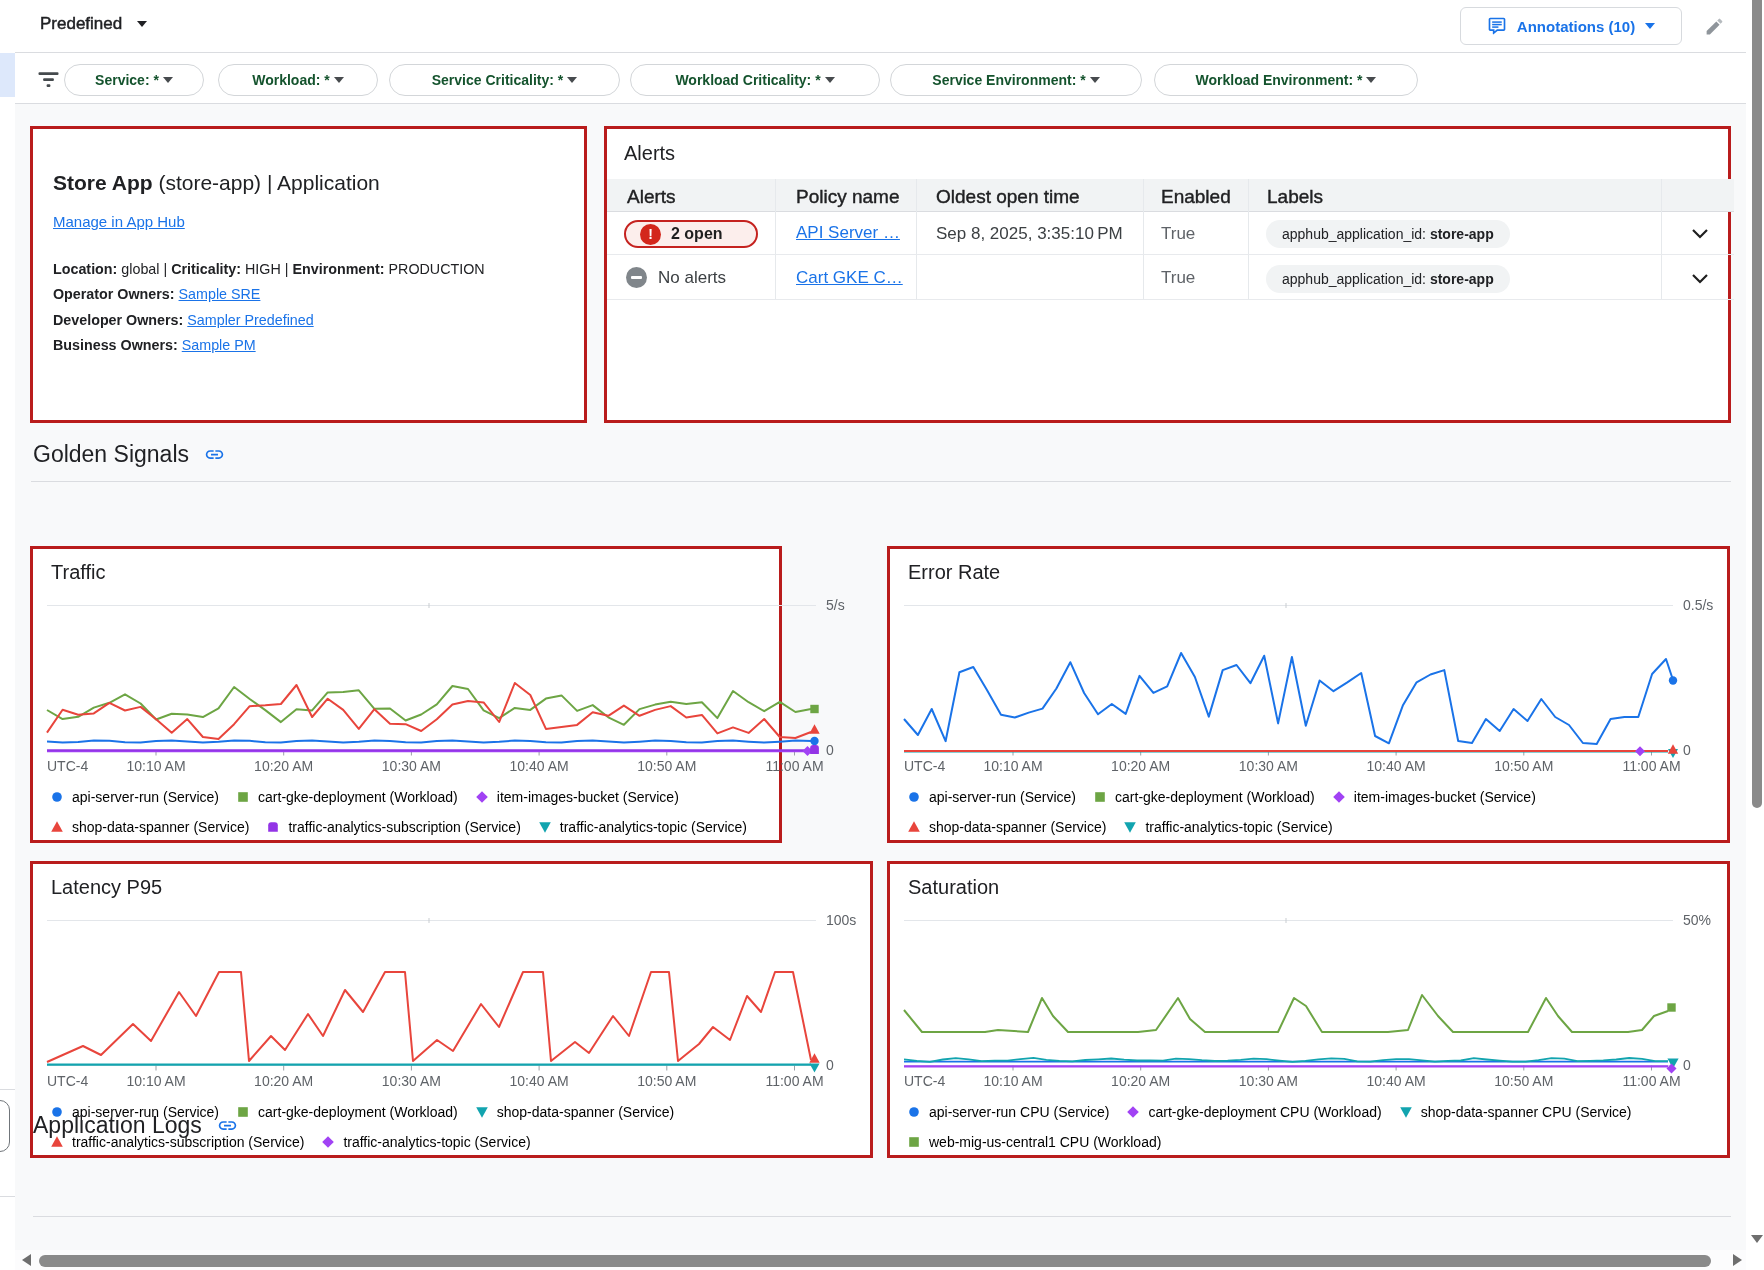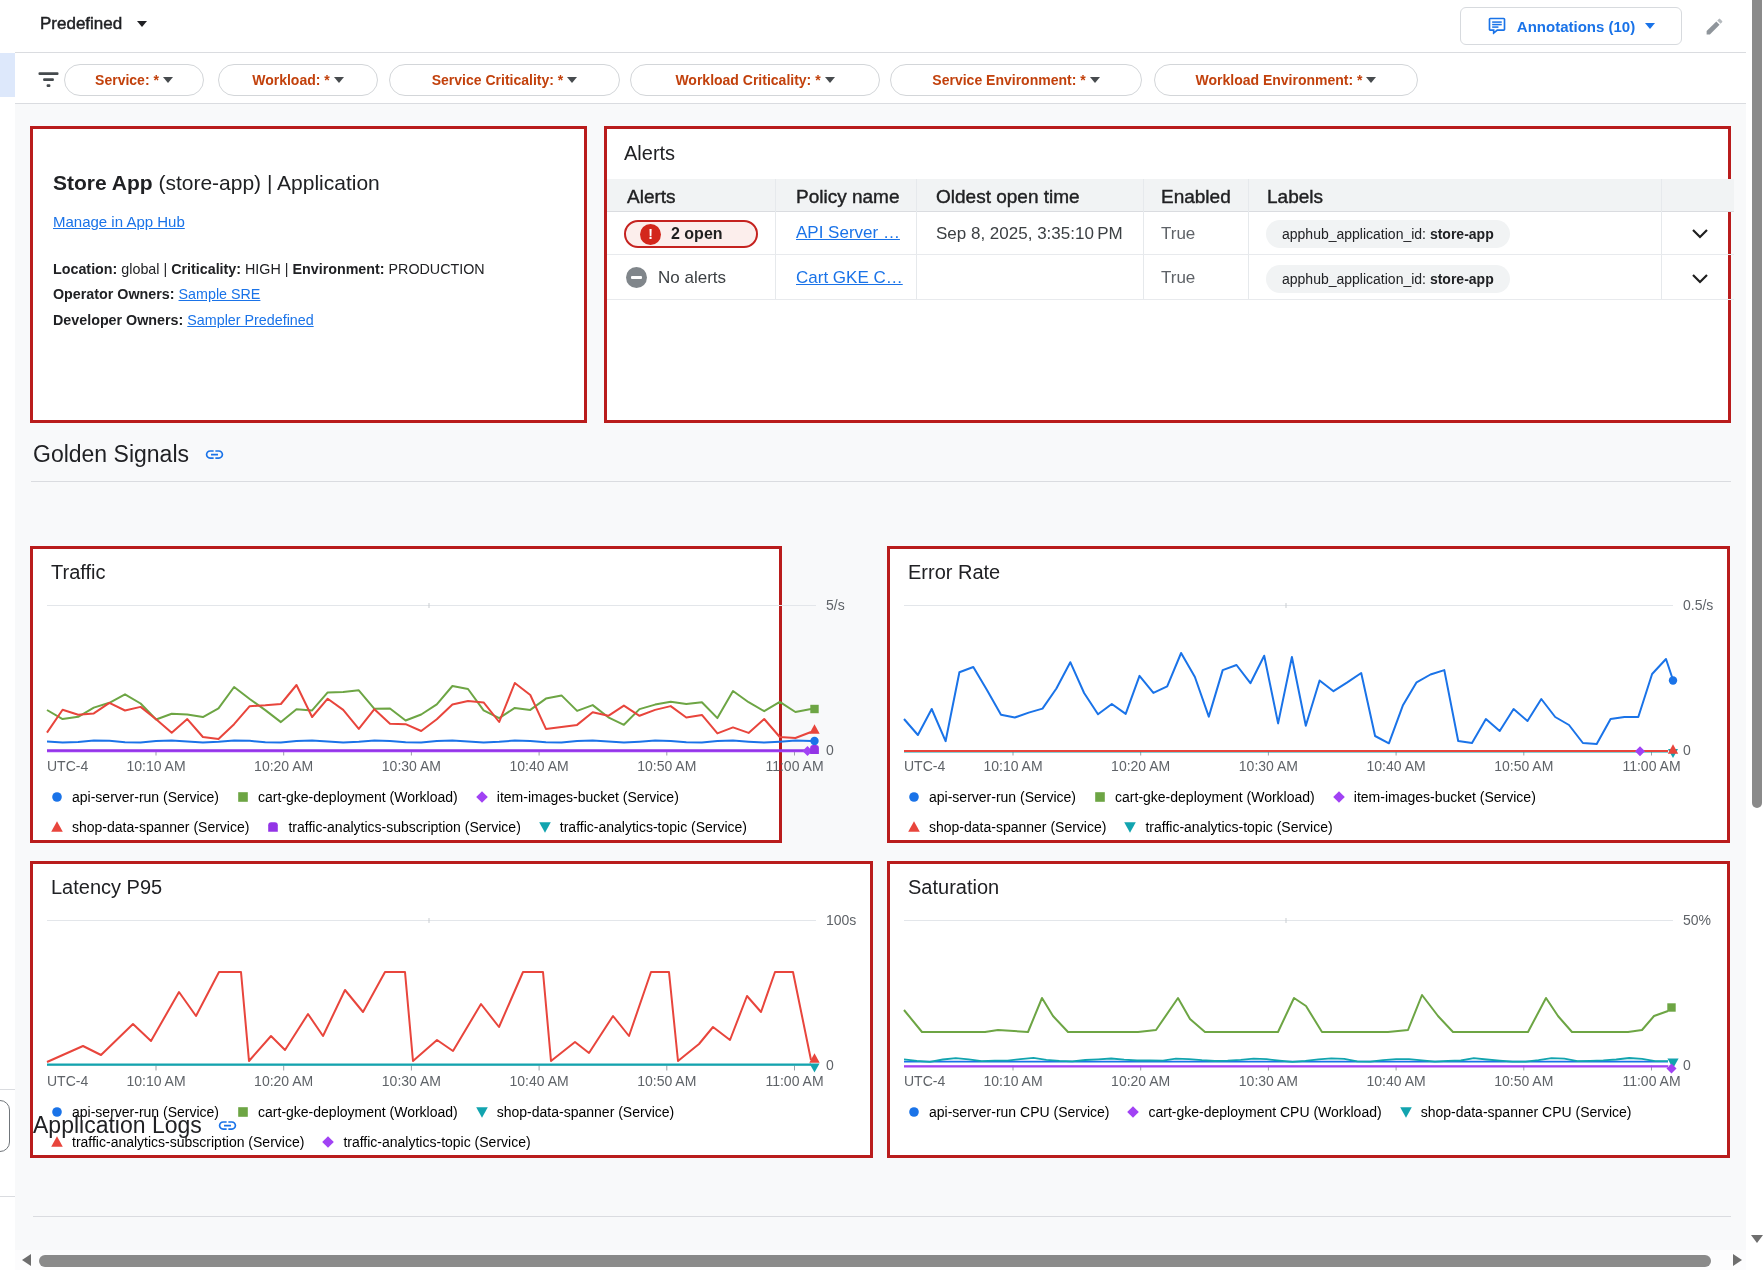--- a/index.html
+++ b/index.html
@@ -6,21 +6,21 @@
 .abs { position:absolute; }
 #panel { position:absolute; left:15px; top:0; width:1731px; height:1270px;
   border-left:1px solid #dadce0; background:#fff; }
 #topbar { position:absolute; left:15px; top:0; width:1731px; height:53px; background:#fff;
   border-bottom:1px solid #dadce0; }
 #filterrow { position:absolute; left:15px; top:53px; width:1731px; height:51px; background:#fff;
   border-bottom:1px solid #dadce0; }
 #content { position:absolute; left:15px; top:104px; width:1731px; height:1146px; background:#f8f9fa; }
 .pill { position:absolute; top:11px; height:32px; border:1px solid #d3d6d9; border-radius:16px;
   display:flex; align-items:center; justify-content:center; gap:4px; background:#fff;
-  font-size:14px; font-weight:bold; color:#c2410c; }
+  font-size:14px; font-weight:bold; color:#14532d; }
 .card { position:absolute; background:#fff; border:3px solid #b91c1c; border-radius:0; }
 a, .link { color:#1a73e8; text-decoration:underline; }
 .ctitle { position:absolute; left:18px; top:12px; font-size:20px; color:#202124; }
 .plot { position:absolute; left:0; top:0; }
 .legend { position:absolute; left:18px; top:233px; }
 .lrow { display:flex; gap:18px; height:30px; align-items:center; }
 .litem { display:flex; gap:9px; align-items:center; font-size:14px; color:#000000; white-space:nowrap; }
 .hdr { position:absolute; display:flex; align-items:center; gap:15px; font-size:23px; color:#202124; }
 .sep { position:absolute; height:1px; background:#dadce0; }
 </style></head>
@@ -76,20 +76,21 @@
 </div>
 <div id="content"></div>
 
 <div class="card" style="left:30px;top:126px;width:557px;height:297px">
   <div class="abs" style="left:20px;top:42px;font-size:21px"><b>Store App</b> (store-app) | Application</div>
   <div class="abs" style="left:20px;top:84px;font-size:15px"><a>Manage in App Hub</a></div>
   <div class="abs" style="left:20px;top:128px;font-size:14.3px;line-height:25.4px">
     <div><b>Location:</b> global | <b>Criticality:</b> HIGH | <b>Environment:</b> PRODUCTION</div>
     <div><b>Operator Owners:</b> <a>Sample SRE</a></div>
     <div><b>Developer Owners:</b> <a>Sampler Predefined</a></div>
+    <div><b>Business Owners:</b> <a>Sample PM</a></div>
   </div>
 </div>
 
 <div class="card" style="left:604px;top:126px;width:1127px;height:297px">
   <div class="abs" style="left:17px;top:13px;font-size:20px">Alerts</div>
   <div class="abs" style="left:0;top:50px;width:1127px;height:33px;background:#f1f3f4;border-bottom:1px solid #dadce0"></div>
   <div class="abs" style="left:20px;top:57px;font-size:19px;-webkit-text-stroke:0.4px #1f1f1f">Alerts</div>
   <div class="abs" style="left:189px;top:57px;font-size:19px;-webkit-text-stroke:0.4px #1f1f1f">Policy name</div>
   <div class="abs" style="left:329px;top:57px;font-size:19px;-webkit-text-stroke:0.4px #1f1f1f">Oldest open time</div>
   <div class="abs" style="left:554px;top:57px;font-size:19px;-webkit-text-stroke:0.4px #1f1f1f">Enabled</div>
@@ -381,20 +382,28 @@
           </svg>
           <span>cart-gke-deployment CPU (Workload)</span>
         </span>
         <span class="litem">
           <svg width="12" height="12" viewBox="0 0 12 12">
             <path d="M6 11.8 L11.8 1.2000000000000002 L0.20000000000000018 1.2000000000000002 Z" fill="#12a4af"></path>
           </svg>
           <span>shop-data-spanner CPU (Service)</span>
         </span>
       </div>
+      <div class="lrow">
+        <span class="litem">
+          <svg width="12" height="12" viewBox="0 0 12 12">
+            <rect x="1.2000000000000002" y="1.2000000000000002" width="9.6" height="9.6" fill="#6da544"></rect>
+          </svg>
+          <span>web-mig-us-central1 CPU (Workload)</span>
+        </span>
+      </div>
     </div>
   </div>
 
 <div class="hdr" style="left:33px;top:1112px">Application Logs <svg width="21" height="21" viewBox="0 0 24 24" fill="#1a73e8">
       <path d="M3.9 12c0-1.71 1.39-3.1 3.1-3.1h4V7H7c-2.76 0-5 2.24-5 5s2.24 5 5 5h4v-1.9H7c-1.71 0-3.1-1.39-3.1-3.1zM8 13h8v-2H8v2zm9-6h-4v1.9h4c1.71 0 3.1 1.39 3.1 3.1s-1.39 3.1-3.1 3.1h-4V17h4c2.76 0 5-2.24 5-5s-2.24-5-5-5z"></path>
     </svg></div>
 <div class="sep" style="left:33px;top:1216px;width:1698px"></div>
 
 <div class="abs" style="left:0;top:53px;width:15px;height:44px;background:#dde8fb"></div>
 <div class="abs" style="left:0;top:1089px;width:15px;height:1px;background:#dadce0"></div>

